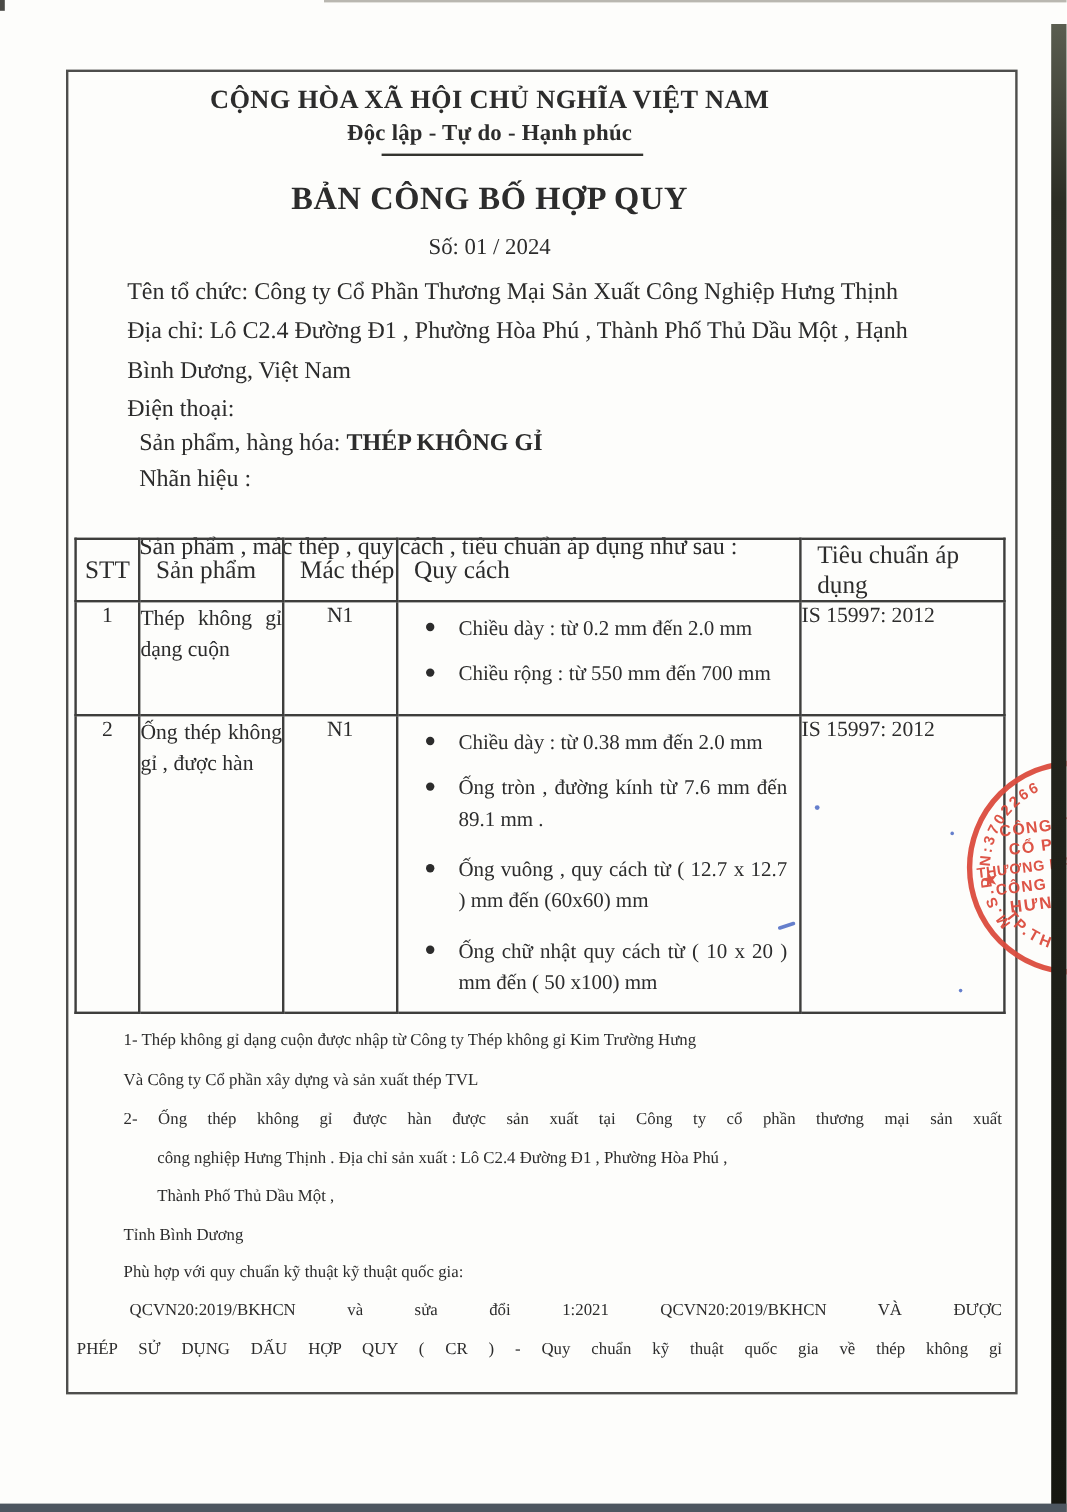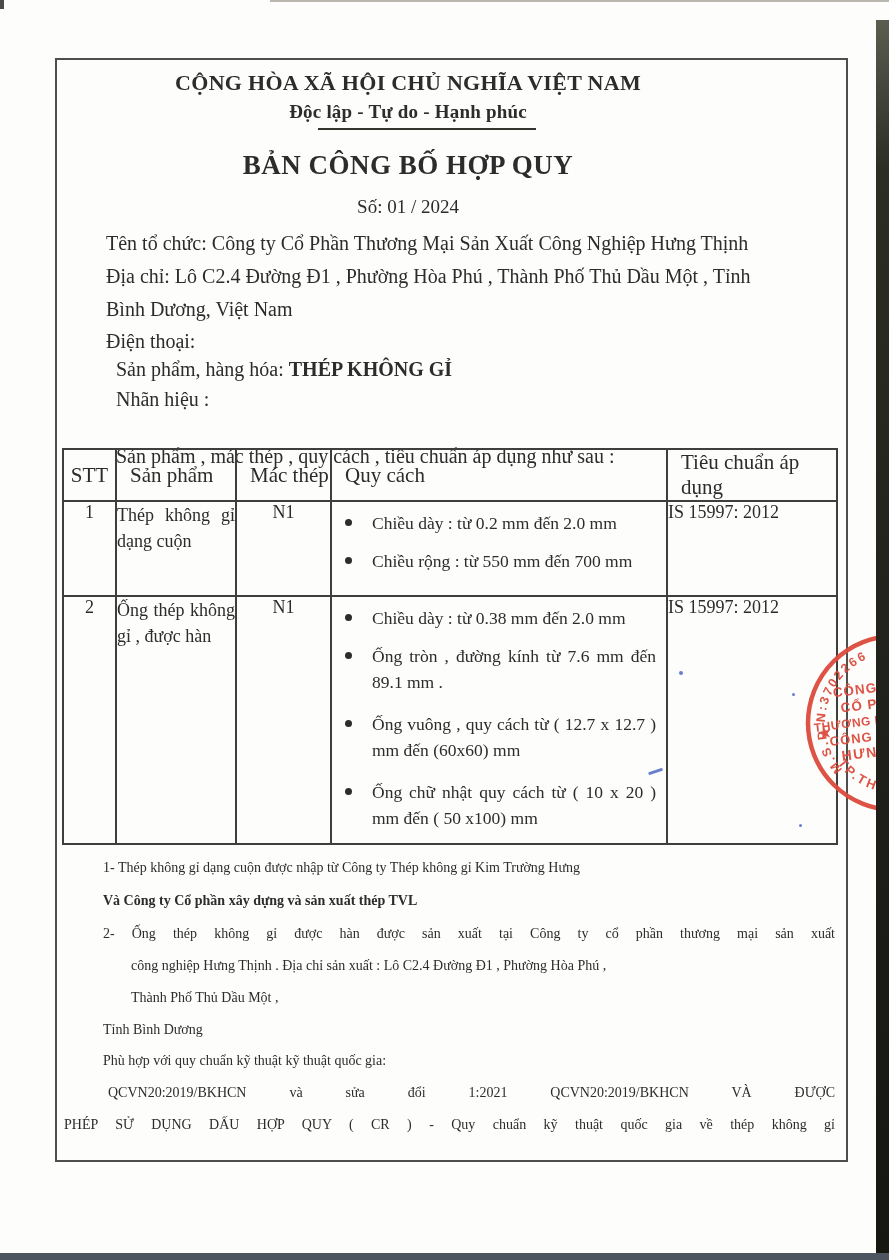--- a/index.html
+++ b/index.html
@@ -39,27 +39,27 @@
   .tbl th,.tbl td{border:2px solid #3e3e3c;vertical-align:top;font-weight:normal;font-size:18px;padding:0;}
   .tbl th{height:38px;vertical-align:middle;text-align:left;padding-left:13px;font-size:21px;}
   .tbl th.c, .tbl td.c{text-align:center;padding-left:0;}
   .col-stt{width:53px;} .col-sp{width:120px;} .col-mt{width:95px;} .col-qc{width:336px;} .col-tc{width:170px;}
   .row1{height:95px;} .row2{height:235px;}
   .cell-stt{text-align:center;padding-top:10px;font-size:18px;}
   .cell-sp{padding:9px 6px 0 12px;text-align:justify;font-size:17.5px;line-height:26px;}
   .cell-mt{text-align:center;padding-top:10px;}
   .cell-qc{padding:8px 8px 0 0;}
   .cell-tc{padding:10px 4px 0 12px;font-size:18.5px;}
-  .spec{position:relative;margin:8px 10px 12px 40px;text-align:justify;font-size:17.5px;line-height:26px;}
+  .spec{position:relative;margin:8px 10px 12px 50px;text-align:justify;font-size:17.5px;line-height:26px;}
   .spec .dot{position:absolute;left:-27px;top:9px;width:7px;height:7px;border-radius:50%;background:#2c2c2c;}
   
   .nline{font-size:14px;white-space:nowrap;}
   .jl{white-space:normal;text-align:justify;text-align-last:justify;}
   .n1a{left:103px;top:860px;}
-  .n1b{left:103px;top:893px;font-weight:bold;}
+  .n1b{left:103px;top:893px;}
   .n2a{left:103px;top:926px;width:732px;}
   .n2b{left:131px;top:958px;}
   .n2c{left:131px;top:990px;}
   .n3{left:103px;top:1022px;}
   .n4{left:103px;top:1053px;}
   .n5a{left:108px;top:1085px;width:727px;}
   .n5b{left:64px;top:1117px;width:771px;}
   
   .stamp{left:795px;top:633px;z-index:3;opacity:.95;}
   .stamp text{font-family:"Liberation Sans", sans-serif;font-weight:bold;}
@@ -82,21 +82,21 @@
 
   <div class="abs border-box"></div>
 
   <div class="abs center-zone nat-header">CỘNG HÒA XÃ HỘI CHỦ NGHĨA VIỆT NAM</div>
   <div class="abs center-zone motto">Độc lập - Tự do - Hạnh phúc</div>
   <div class="abs motto-underline"></div>
   <div class="abs center-zone doc-title">BẢN CÔNG BỐ HỢP QUY</div>
   <div class="abs center-zone doc-number">Số: 01 / 2024</div>
 
   <div class="abs pline l-org">Tên tổ chức: Công ty Cổ Phần Thương Mại Sản Xuất Công Nghiệp Hưng Thịnh</div>
-  <div class="abs pline l-addr1">Địa chỉ: Lô C2.4 Đường Đ1 , Phường Hòa Phú , Thành Phố Thủ Dầu Một , Tỉnh</div>
+  <div class="abs pline l-addr1">Địa chỉ: Lô C2.4 Đường Đ1 , Phường Hòa Phú , Thành Phố Thủ Dầu Một , Hạnh</div>
   <div class="abs pline l-addr2">Bình Dương, Việt Nam</div>
   <div class="abs pline l-phone">Điện thoại:</div>
   <div class="abs pline l-product"><span>Sản phẩm, hàng hóa: </span><span class="bold">THÉP KHÔNG GỈ</span></div>
   <div class="abs pline l-brand">Nhãn hiệu :</div>
   <div class="abs pline l-intro">Sản phẩm , mác thép , quy cách , tiêu chuẩn áp dụng như sau :</div>
 
   <table class="tbl">
     <colgroup>
       <col class="col-stt">
         <col class="col-sp">

